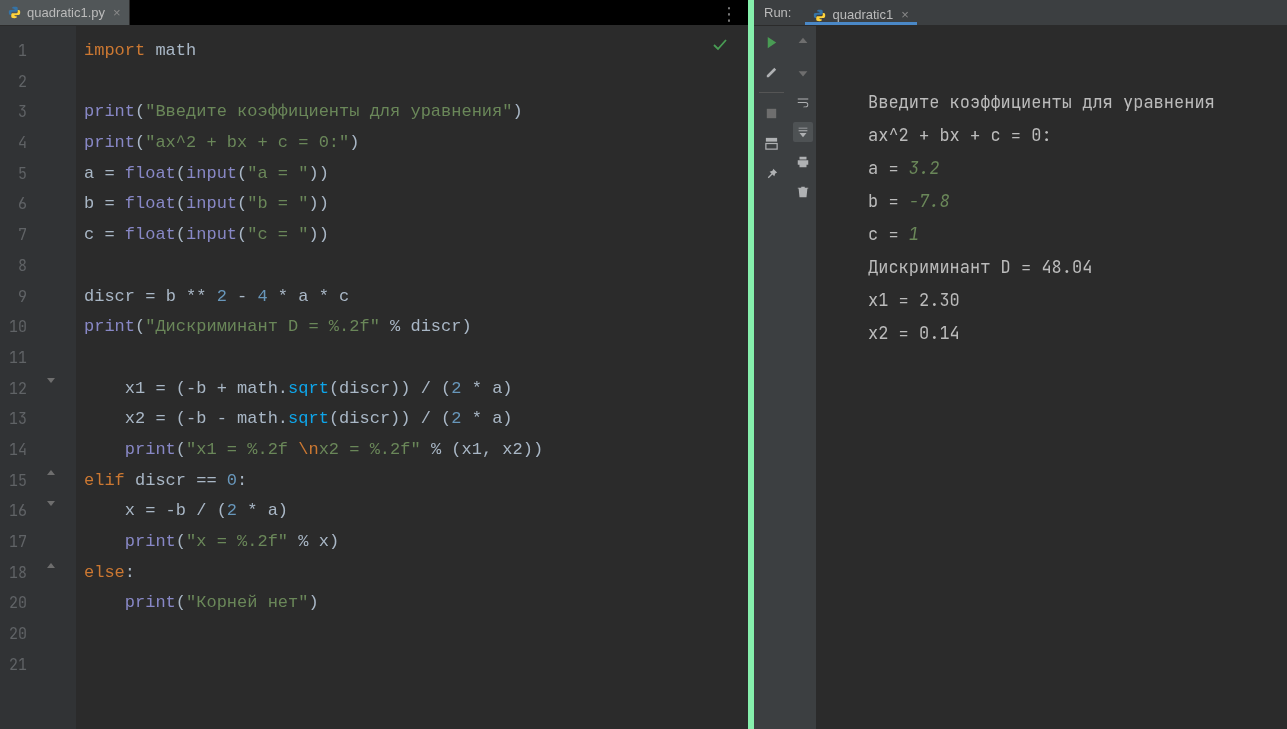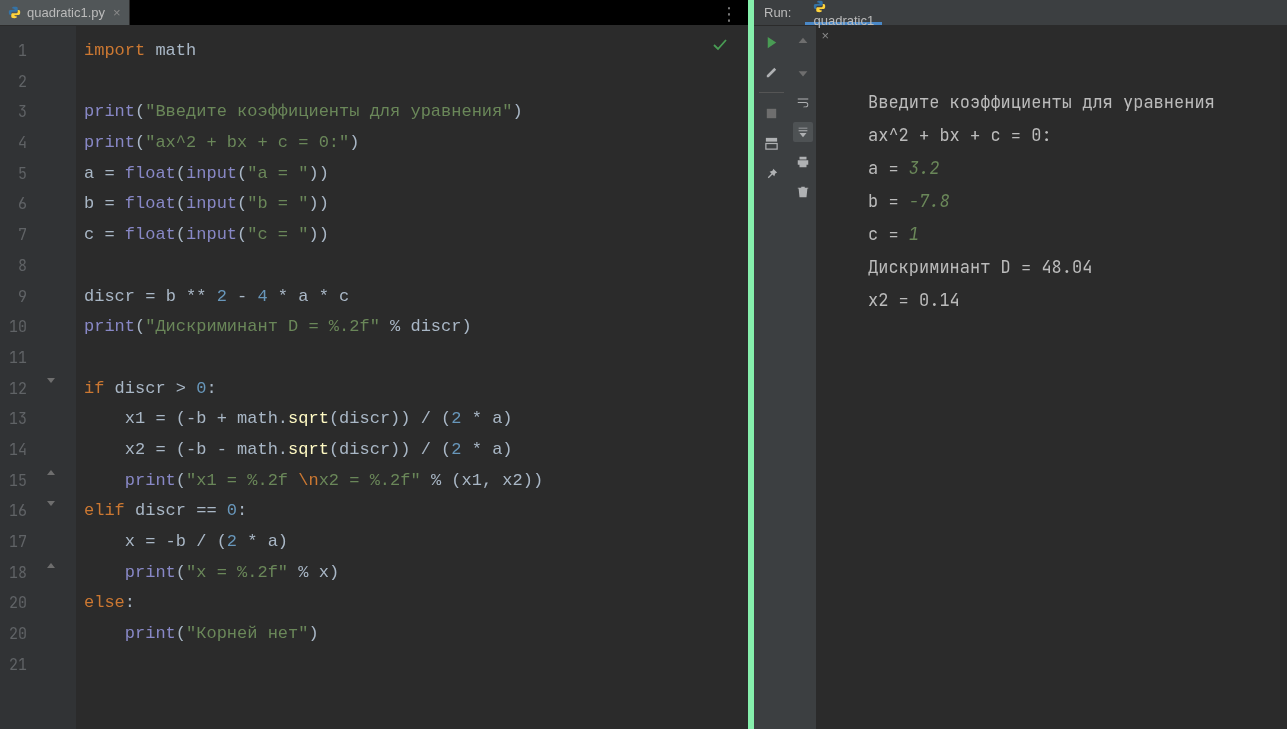--- a/index.html
+++ b/index.html
@@ -98,21 +98,21 @@
   font-family: Liberation Mono, monospace;
   font-size: 17px;
   line-height: 30.7px;
   position: relative;
 }
 .code-line { height: 30.7px; white-space: pre; padding-left: 8px;}
 .tok-kw { color: #cc7832; }
 .tok-str { color: #6a8759; }
 .tok-num { color: #6897bb; }
 .tok-id { color: #a9b7c6; }
-.tok-call { color: #fef9c3; }
+.tok-call { color: #0ea5e9; }
 .tok-builtin { color: #8888c6; }
 .tok-esc { color: #cc7832; }
 
 .editor-status-corner {
   position: absolute;
   top: 8px;
   right: 20px;
   color: #499c54;
 }
 .editor-status-corner svg { width:16px; height:16px; }
@@ -130,26 +130,25 @@
   height: 26px;
   background: #3c3f41;
   display: flex;
   align-items: center;
   border-bottom: 1px solid #2b2b2b;
   padding-left: 10px;
 }
 .run-header .label { color: #bbbbbb; margin-right: 14px; }
 .run-tab {
   display: flex;
-  align-items: flex-start;
+  align-items: flex-end;
   height: 100%;
   padding: 0 8px;
   border-bottom: 3px solid #4a88c7;
   color: #bbbbbb;
-  flex-direction: column;
 }
 .run-tab .tab-close { margin-left:8px;}
 
 .run-body {
   flex: 1;
   display: flex;
 }
 .run-toolcol {
   width: 35px;
   background: #3c3f41;
@@ -277,21 +276,20 @@
       <div class="code-line"></div>
       <div class="code-line"><span class="tok-builtin">print</span><span class="tok-id">(</span><span class="tok-str">"Введите коэффициенты для уравнения"</span><span class="tok-id">)</span></div>
       <div class="code-line"><span class="tok-builtin">print</span><span class="tok-id">(</span><span class="tok-str">"ax^2 + bx + c = 0:"</span><span class="tok-id">)</span></div>
       <div class="code-line"><span class="tok-id">a</span><span class="tok-id"> = </span><span class="tok-builtin">float</span><span class="tok-id">(</span><span class="tok-builtin">input</span><span class="tok-id">(</span><span class="tok-str">"a = "</span><span class="tok-id">))</span></div>
       <div class="code-line"><span class="tok-id">b</span><span class="tok-id"> = </span><span class="tok-builtin">float</span><span class="tok-id">(</span><span class="tok-builtin">input</span><span class="tok-id">(</span><span class="tok-str">"b = "</span><span class="tok-id">))</span></div>
       <div class="code-line"><span class="tok-id">c</span><span class="tok-id"> = </span><span class="tok-builtin">float</span><span class="tok-id">(</span><span class="tok-builtin">input</span><span class="tok-id">(</span><span class="tok-str">"c = "</span><span class="tok-id">))</span></div>
       <div class="code-line"></div>
       <div class="code-line"><span class="tok-id">discr</span><span class="tok-id"> = </span><span class="tok-id">b</span><span class="tok-id"> ** </span><span class="tok-num">2</span><span class="tok-id"> - </span><span class="tok-num">4</span><span class="tok-id"> * </span><span class="tok-id">a</span><span class="tok-id"> * </span><span class="tok-id">c</span></div>
       <div class="code-line"><span class="tok-builtin">print</span><span class="tok-id">(</span><span class="tok-str">"Дискриминант D = %.2f"</span><span class="tok-id"> % </span><span class="tok-id">discr</span><span class="tok-id">)</span></div>
       <div class="code-line"></div>
-      <div class="code-line"><span class="tok-kw">if</span><span class="tok-id"> </span><span class="tok-id">discr</span><span class="tok-id"> </span><span class="tok-id">&gt;</span><span class="tok-id"> </span><span class="tok-num">0</span><span class="tok-id">:</span></div>
       <div class="code-line"><span class="tok-id">    </span><span class="tok-id">x1</span><span class="tok-id"> = (-</span><span class="tok-id">b</span><span class="tok-id"> + </span><span class="tok-id">math</span><span class="tok-id">.</span><span class="tok-call">sqrt</span><span class="tok-id">(</span><span class="tok-id">discr</span><span class="tok-id">)) / (</span><span class="tok-num">2</span><span class="tok-id"> * </span><span class="tok-id">a</span><span class="tok-id">)</span></div>
       <div class="code-line"><span class="tok-id">    </span><span class="tok-id">x2</span><span class="tok-id"> = (-</span><span class="tok-id">b</span><span class="tok-id"> - </span><span class="tok-id">math</span><span class="tok-id">.</span><span class="tok-call">sqrt</span><span class="tok-id">(</span><span class="tok-id">discr</span><span class="tok-id">)) / (</span><span class="tok-num">2</span><span class="tok-id"> * </span><span class="tok-id">a</span><span class="tok-id">)</span></div>
       <div class="code-line"><span class="tok-id">    </span><span class="tok-builtin">print</span><span class="tok-id">(</span><span class="tok-str">"x1 = %.2f </span><span class="tok-esc">\n</span><span class="tok-str">x2 = %.2f"</span><span class="tok-id"> % (</span><span class="tok-id">x1</span><span class="tok-id">, </span><span class="tok-id">x2</span><span class="tok-id">))</span></div>
       <div class="code-line"><span class="tok-kw">elif</span><span class="tok-id"> </span><span class="tok-id">discr</span><span class="tok-id"> </span><span class="tok-id">==</span><span class="tok-id"> </span><span class="tok-num">0</span><span class="tok-id">:</span></div>
       <div class="code-line"><span class="tok-id">    </span><span class="tok-id">x</span><span class="tok-id"> = -</span><span class="tok-id">b</span><span class="tok-id"> / (</span><span class="tok-num">2</span><span class="tok-id"> * </span><span class="tok-id">a</span><span class="tok-id">)</span></div>
       <div class="code-line"><span class="tok-id">    </span><span class="tok-builtin">print</span><span class="tok-id">(</span><span class="tok-str">"x = %.2f"</span><span class="tok-id"> % </span><span class="tok-id">x</span><span class="tok-id">)</span></div>
       <div class="code-line"><span class="tok-kw">else</span><span class="tok-id">:</span></div>
       <div class="code-line"><span class="tok-id">    </span><span class="tok-builtin">print</span><span class="tok-id">(</span><span class="tok-str">"Корней нет"</span><span class="tok-id">)</span></div>
       <div class="code-line"></div>
     </div>
@@ -377,16 +375,17 @@
         </div>
     </div>
 
     <div class="console">
       <div class="cline">Введите коэффициенты для уравнения</div>
       <div class="cline">ax^2 + bx + c = 0:</div>
       <div class="cline"><span>a = </span><span class="user-in">3.2</span></div>
       <div class="cline"><span>b = </span><span class="user-in">-7.8</span></div>
       <div class="cline"><span>c = </span><span class="user-in">1</span></div>
       <div class="cline">Дискриминант D = 48.04</div>
+      <div class="cline">x1 = 2.30</div>
       <div class="cline">x2 = 0.14</div>
     </div>
   </div>
 </div>
 
 </body></html>

